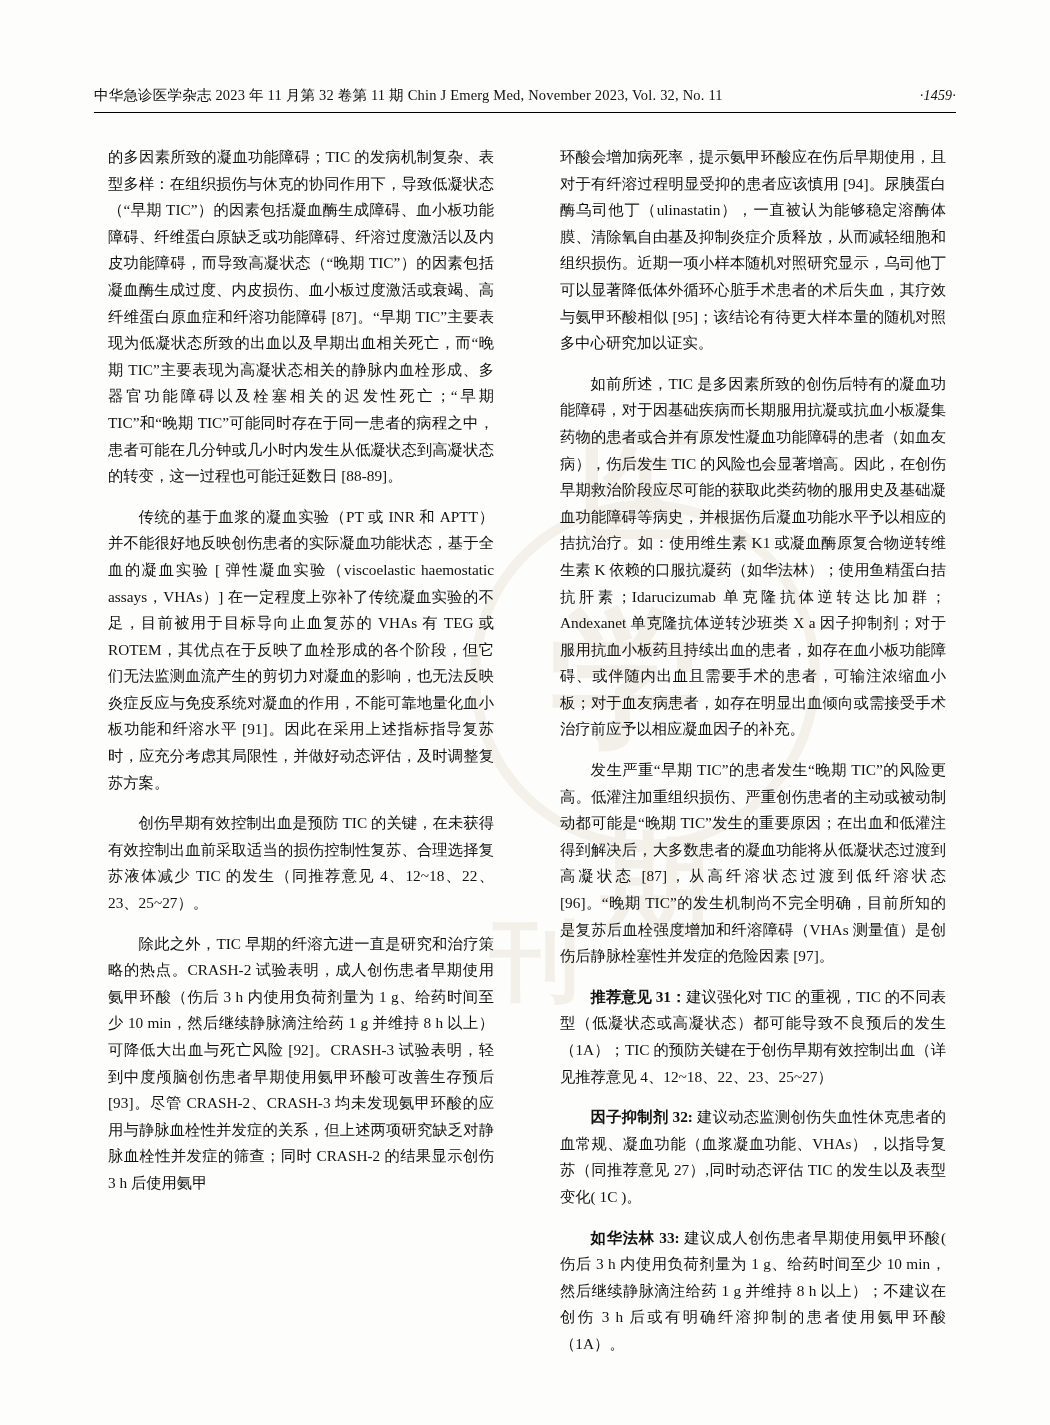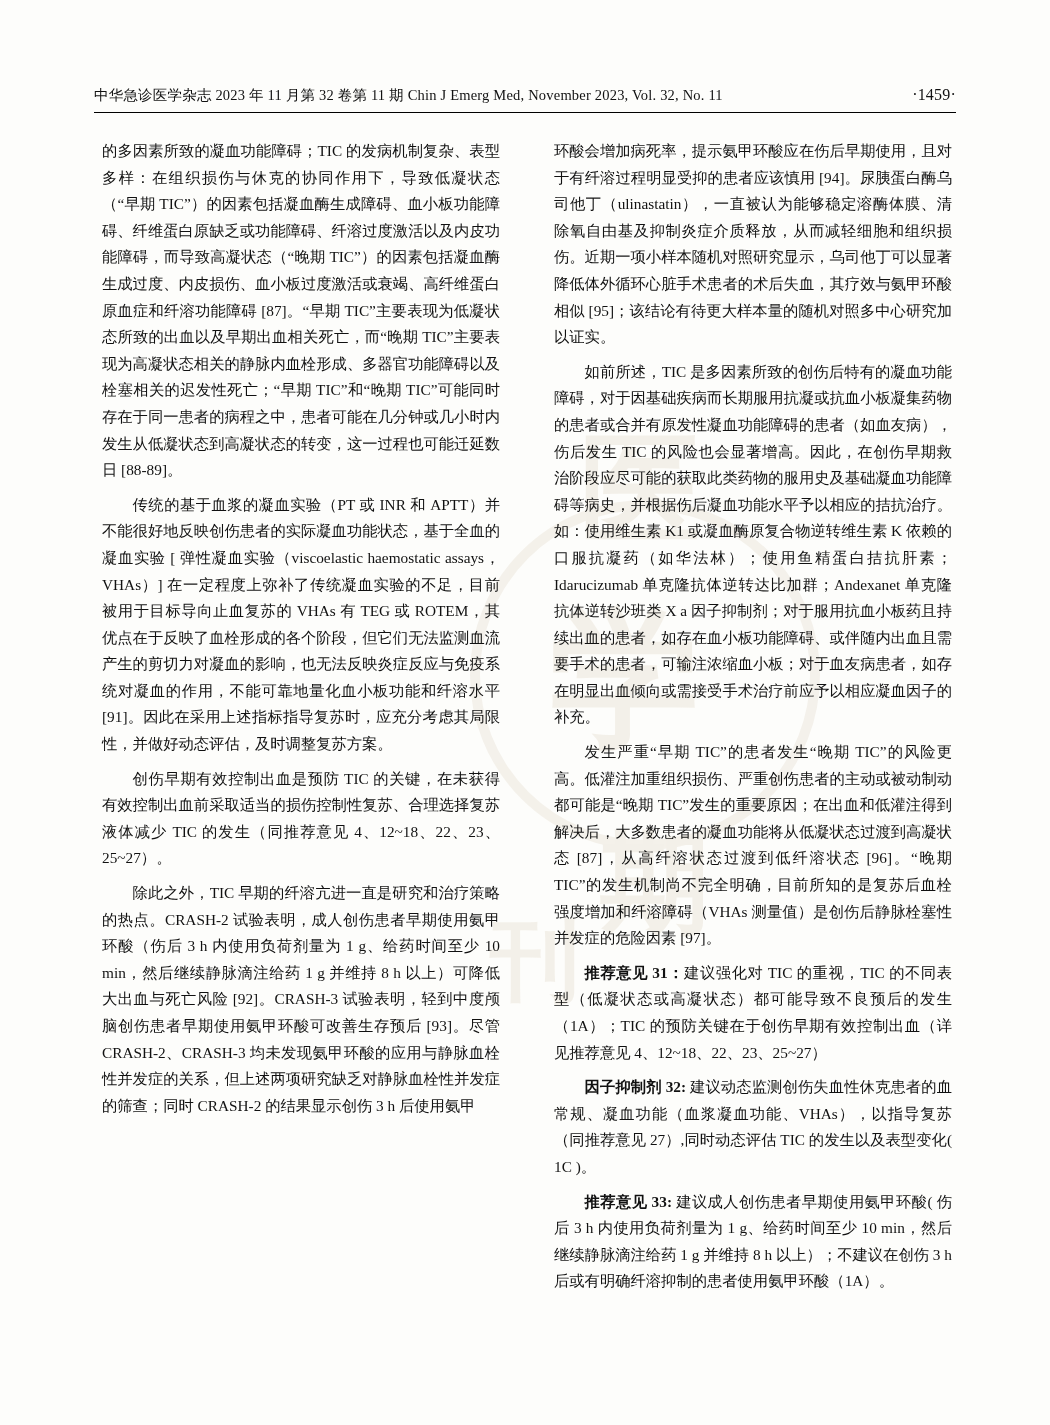--- a/index.html
+++ b/index.html
@@ -58,21 +58,22 @@
     font-size: 14.5px;
     letter-spacing: 0.2px;
     z-index: 2;
   }
   .header .hdr-left {
     white-space: nowrap;
     text-align: right;
   }
   .header .hdr-right {
     white-space: nowrap;
-    font-size: 16px;
+    font-size: 14px;
+    font-style: italic;
   }
   .rule {
     position: absolute;
     left: 94px;
     top: 112px;
     width: 862px;
     height: 1.4px;
     background: #000000;
     z-index: 2;
   }
@@ -88,21 +89,21 @@
     z-index: 2;
   }
   .col {
     width: 414px;
     font-size: 15.3px;
     line-height: 26.6px;
     text-align: justify;
     text-justify: inter-ideograph;
   }
   .col p {
-    margin: 8px;
+    margin: 14px;
   }
   .indent {
     text-indent: 2em;
   }
   .rec {
     text-indent: 2em;
   }
   .rec b {
     font-weight: bold;
   }
@@ -140,18 +141,18 @@
       <p class="indent">如前所述，TIC 是多因素所致的创伤后特有的凝血功能障碍，对于因基础疾病而长期服用抗凝或抗血小板凝集药物的患者或合并有原发性凝血功能障碍的患者（如血友病），伤后发生 TIC 的风险也会显著增高。因此，在创伤早期救治阶段应尽可能的获取此类药物的服用史及基础凝血功能障碍等病史，并根据伤后凝血功能水平予以相应的拮抗治疗。如：使用维生素 K1 或凝血酶原复合物逆转维生素 K 依赖的口服抗凝药（如华法林）；使用鱼精蛋白拮抗肝素；Idarucizumab 单克隆抗体逆转达比加群；Andexanet 单克隆抗体逆转沙班类 X a 因子抑制剂；对于服用抗血小板药且持续出血的患者，如存在血小板功能障碍、或伴随内出血且需要手术的患者，可输注浓缩血小板；对于血友病患者，如存在明显出血倾向或需接受手术治疗前应予以相应凝血因子的补充。</p>
       <p class="indent">发生严重“早期 TIC”的患者发生“晚期 TIC”的风险更高。低灌注加重组织损伤、严重创伤患者的主动或被动制动都可能是“晚期 TIC”发生的重要原因；在出血和低灌注得到解决后，大多数患者的凝血功能将从低凝状态过渡到高凝状态 [87]，从高纤溶状态过渡到低纤溶状态 [96]。“晚期 TIC”的发生机制尚不完全明确，目前所知的是复苏后血栓强度增加和纤溶障碍（VHAs 测量值）是创伤后静脉栓塞性并发症的危险因素 [97]。</p>
 
       <p class="rec">
         <b>推荐意见 31：</b><span>建议强化对 TIC 的重视，TIC 的不同表型（低凝状态或高凝状态）都可能导致不良预后的发生（1A）；TIC 的预防关键在于创伤早期有效控制出血（详见推荐意见 4、12~18、22、23、25~27）</span>
       </p>
       <p class="rec">
         <b>因子抑制剂 32:</b><span> 建议动态监测创伤失血性休克患者的血常规、凝血功能（血浆凝血功能、VHAs），以指导复苏（同推荐意见 27）,同时动态评估 TIC 的发生以及表型变化( 1C )。</span>
       </p>
       <p class="rec">
-        <b>推荐意见 33:</b><span> 建议成人创伤患者早期使用氨甲环酸( 伤后 3 h 内使用负荷剂量为 1 g、给药时间至少 10 min，然后继续静脉滴注给药 1 g 并维持 8 h 以上）；不建议在创伤 3 h 后或有明确纤溶抑制的患者使用氨甲环酸（1A）。</span>
+        <b>如华法林 33:</b><span> 建议成人创伤患者早期使用氨甲环酸( 伤后 3 h 内使用负荷剂量为 1 g、给药时间至少 10 min，然后继续静脉滴注给药 1 g 并维持 8 h 以上）；不建议在创伤 3 h 后或有明确纤溶抑制的患者使用氨甲环酸（1A）。</span>
       </p>
     </div>
 
   </div>
 </div>
 
 </body></html>

